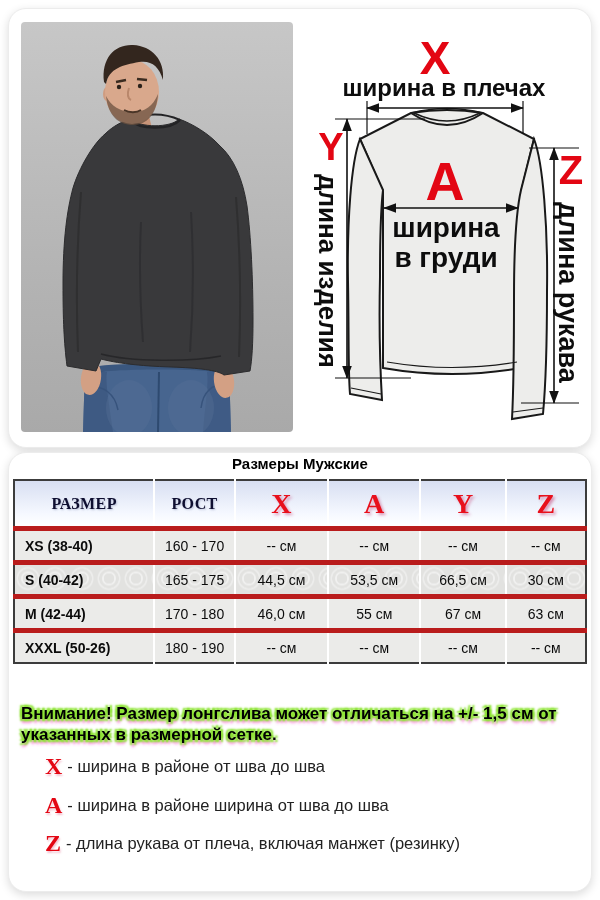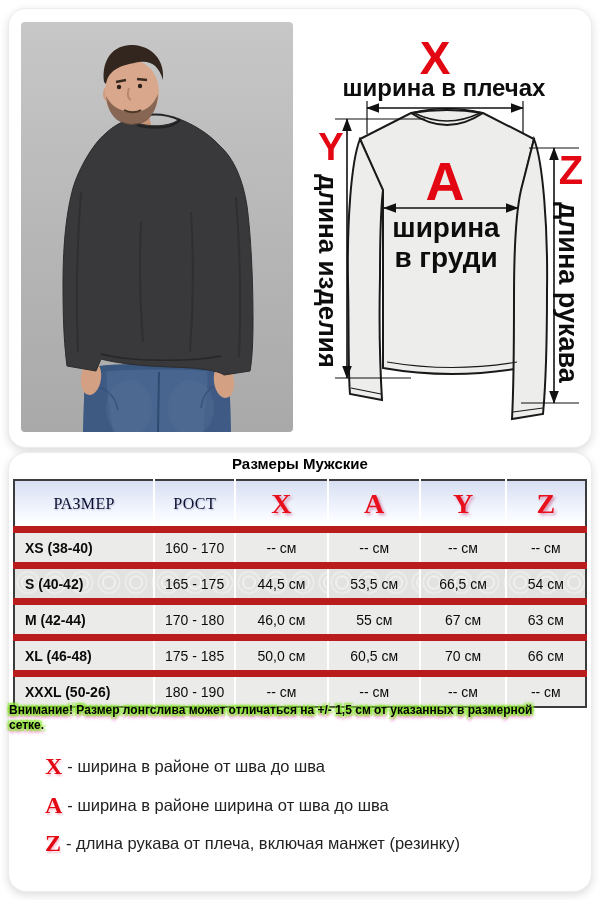--- a/index.html
+++ b/index.html
@@ -13,37 +13,37 @@
   .diagram-wrap{position:absolute;left:298px;top:13px;width:282px;height:410px;}
   svg{display:block;}
 
   .section-title{position:absolute;left:0;top:2px;width:582px;text-align:center;
         font-size:15px;font-weight:bold;color:#000;}
   .size-table{position:absolute;left:4px;top:26px;width:574px;border-collapse:collapse;
         table-layout:fixed;border:2px solid #3c3c3c;}
   .size-table th{height:45px;background:linear-gradient(#d8dff2,#f5f8ff 72%,#ffffff);
         border-left:2px solid #ffffff;padding:0;text-align:center;vertical-align:middle;}
   .size-table th:first-child{border-left:none;}
-  .size-table th.h-text{font-family:"Liberation Serif",serif;font-weight:normal;font-size:16px;
+  .size-table th.h-text{font-family:"Liberation Serif",serif;font-weight:bold;font-size:16px;
         color:#0e0e30;letter-spacing:.4px;text-shadow:1px 1px 2px #b9c0d8;}
   .size-table th.h-letter{font-family:"Liberation Serif",serif;font-weight:bold;font-size:28px;
         color:#e8101c;text-shadow:2px 2px 3px rgba(190,30,90,0.45);}
   .size-table td{height:25px;font-size:14px;color:#0b0b0b;text-align:center;vertical-align:middle;
-        border-left:2px solid #ffffff;border-top:7px solid #b91c1c;padding:2px;}
+        border-left:2px solid #ffffff;border-top:5px solid #b91c1c;padding:2px;}
   .size-table td:first-child{border-left:none;text-align:left;padding-left:10px;font-weight:bold;}
   .size-table tr.r-odd td{background-color:#ebebe9;}
   .size-table tr.r-even td{background-color:#e2e2e0;
         background-image:
           radial-gradient(circle at 13px 13px, transparent 5px, rgba(255,255,255,0.5) 5.5px,
             rgba(255,255,255,0.5) 6.5px, transparent 7.5px),
           radial-gradient(circle at 13px 13px, transparent 9.5px, rgba(255,255,255,0.38) 10px,
             rgba(255,255,255,0.38) 11px, transparent 12px);
         background-size:27px 27px;margin-left:22px;}
-  .warning{position:absolute;left:0;top:250px;width:556px;
-        font-size:12px;line-height:1.25;font-weight:bold;color:#000;
+  .warning{position:absolute;left:12px;top:250px;width:556px;
+        font-size:17px;line-height:1.25;font-weight:bold;color:#000;
         text-shadow:-2px -2px 2px #8ce432, 2px -2px 2px #8ce432, -2px 2px 2px #8ce432,
                     2px 2px 2px #8ce432, 0 4px 3px rgba(248,96,214,0.85);}
   .legend{position:absolute;left:36px;top:298px;width:540px;font-size:16.5px;color:#222;}
   .legend-item{margin-bottom:7px;line-height:1.32;}
   .legend-letter{font-family:"Liberation Serif",serif;font-weight:bold;font-size:24px;
         color:#e30613;text-shadow:1px 2px 2px rgba(220,80,120,0.35);margin-right:5px;
         vertical-align:-2px;}
   .dim-letter{font-weight:bold;fill:#e30613;}
   .dim-label{font-weight:bold;fill:#0d0d0d;}
 </style>
@@ -217,37 +217,29 @@
           <td>-- см</td>
           <td>-- см</td>
           <td>-- см</td>
         </tr>
         <tr class="r-even">
           <td>S (40-42)</td>
           <td>165 - 175</td>
           <td>44,5 см</td>
           <td>53,5 см</td>
           <td>66,5 см</td>
-          <td>54 см</td>
+          <td>30 см</td>
         </tr>
         <tr class="r-odd">
           <td>M (42-44)</td>
           <td>170 - 180</td>
           <td>46,0 см</td>
           <td>55 см</td>
           <td>67 см</td>
           <td>63 см</td>
-        </tr>
-        <tr class="r-odd">
-          <td>XL (46-48)</td>
-          <td>175 - 185</td>
-          <td>50,0 см</td>
-          <td>60,5 см</td>
-          <td>70 см</td>
-          <td>66 см</td>
         </tr>
         <tr class="r-odd">
           <td>XXXL (50-26)</td>
           <td>180 - 190</td>
           <td>-- см</td>
           <td>-- см</td>
           <td>-- см</td>
           <td>-- см</td>
         </tr>
       </tbody>

